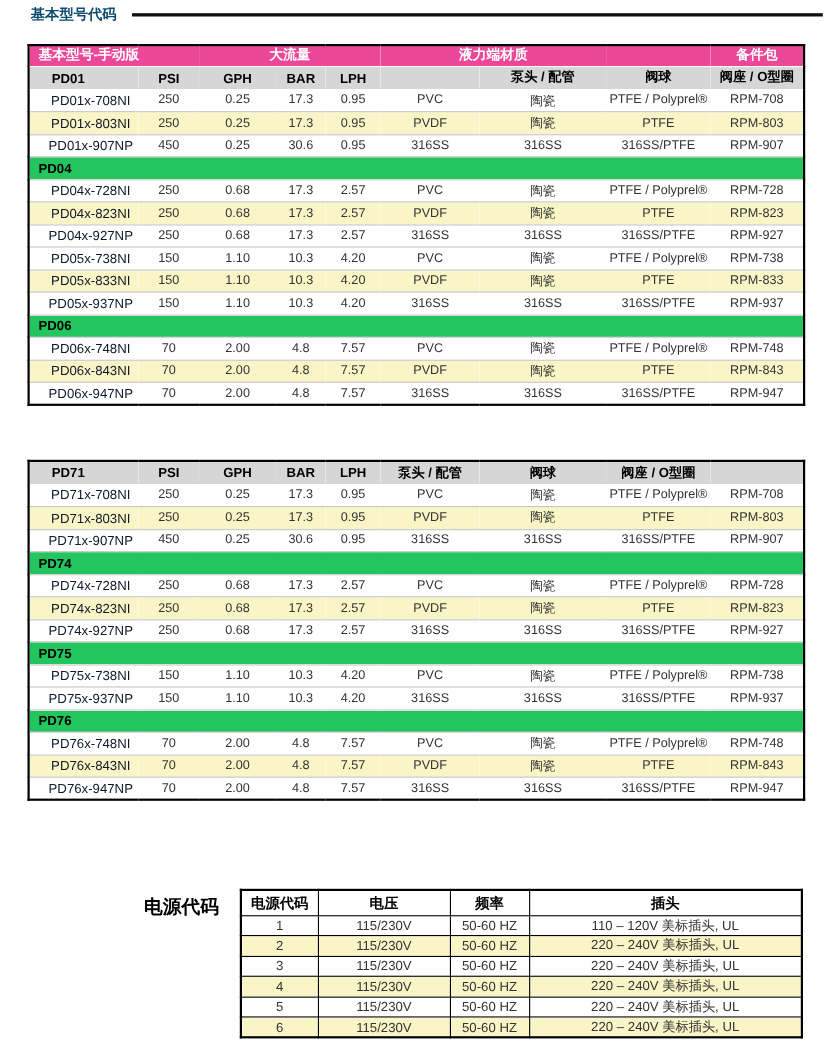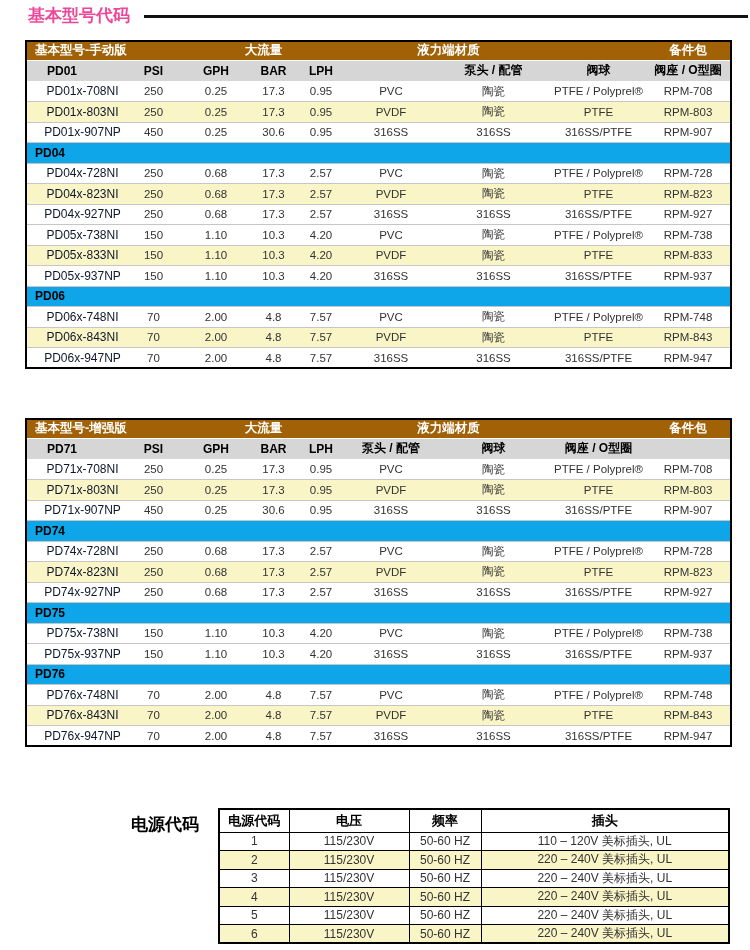--- a/index.html
+++ b/index.html
@@ -1,42 +1,42 @@
 <!DOCTYPE html>
 <html><head>
 <meta charset="utf-8">
 <style>
   html,body{margin:0;padding:0;background:#fff;}
   #page{position:relative;width:750px;height:950px;background:#fff;overflow:hidden;
         font-family:"Liberation Sans","DejaVu Sans",sans-serif;color:#222;}
 
   
   #title-row{position:absolute;top:4px;left:28px;right:2px;display:flex;align-items:center;}
-  #page-title{font-size:17px;font-weight:bold;color:#ec4899;white-space:nowrap;}
+  #page-title{font-size:13px;font-weight:bold;color:#0c4a6e;white-space:nowrap;}
   #title-rule{flex:1;height:3px;background:#111;margin-left:14px;margin-top:1px;}
 
   
   .spec-wrap{position:absolute;left:25px;width:705px;}
   #spec-0{top:40px;}
   #spec-1{top:418px;}
   table.spec{border-collapse:collapse;table-layout:fixed;width:705px;border:2px solid #000;}
   table.spec th,table.spec td{padding:0;margin:0;overflow:hidden;white-space:nowrap;
         text-align:center;vertical-align:middle;}
-  tr.ghead{background:#a16207;height:19px;}
+  tr.ghead{background:#ec4899;height:19px;}
   tr.ghead th{color:#fff;font-size:12.5px;font-weight:bold;border-bottom:1.5px solid #fff;}
   tr.ghead th.left{text-align:left;padding-left:8px;}
   tr.subhead{background:#d6d6d6;height:21px;}
   tr.subhead th{color:#000;font-size:12px;font-weight:bold;}
   tr.subhead th.left{text-align:left;padding-left:20px;}
   table.spec tbody tr{height:20.5px;background:#fff;}
   table.spec tbody tr+tr{border-top:1px solid #c6c6c6;}
   table.spec tbody td{font-size:11.5px;color:#333;}
   table.spec tbody td.left{text-align:center;padding-left:12px;font-size:12px;color:#0f172a;}
   table.spec tbody tr.hl{background:#faf5c6;}
-  table.spec tbody tr.section{background:#0ea5e9;border-radius:10px;}
+  table.spec tbody tr.section{background:#22c55e;border-radius:10px;}
   table.spec tbody tr.section td{text-align:left;padding-left:8px;font-weight:bold;
         font-size:12px;color:#000;}
 
   
   #power-label{position:absolute;left:131px;top:813px;font-size:17px;font-weight:bold;color:#000;}
   #power-wrap{position:absolute;left:218px;top:808px;}
   table.power{border-collapse:collapse;table-layout:fixed;width:510px;border:2px solid #000;}
   table.power th,table.power td{border:1px solid #000;text-align:center;vertical-align:middle;
         padding:0;overflow:hidden;white-space:nowrap;}
   table.power thead tr{height:23px;background:#fff;}
@@ -238,27 +238,20 @@
           <col style="width:55px">
           <col style="width:70px">
         <col style="width:45px">
           <col style="width:50px">
           <col style="width:90px">
         <col style="width:115px">
           <col style="width:95px">
           <col style="width:85px">
       </colgroup>
       <thead>
-        <tr class="ghead">
-          <th class="left" colspan="2">基本型号-增强版</th>
-          <th colspan="3">大流量</th>
-          <th colspan="2">液力端材质</th>
-          <th></th>
-          <th>备件包</th>
-        </tr>
         <tr class="subhead">
           <th class="left">PD71</th>
           <th>PSI</th>
           <th>GPH</th>
           <th>BAR</th>
           <th>LPH</th>
           <th>泵头 / 配管</th>
           <th>阀球</th>
           <th>阀座 / O型圈</th>
           <th></th>

